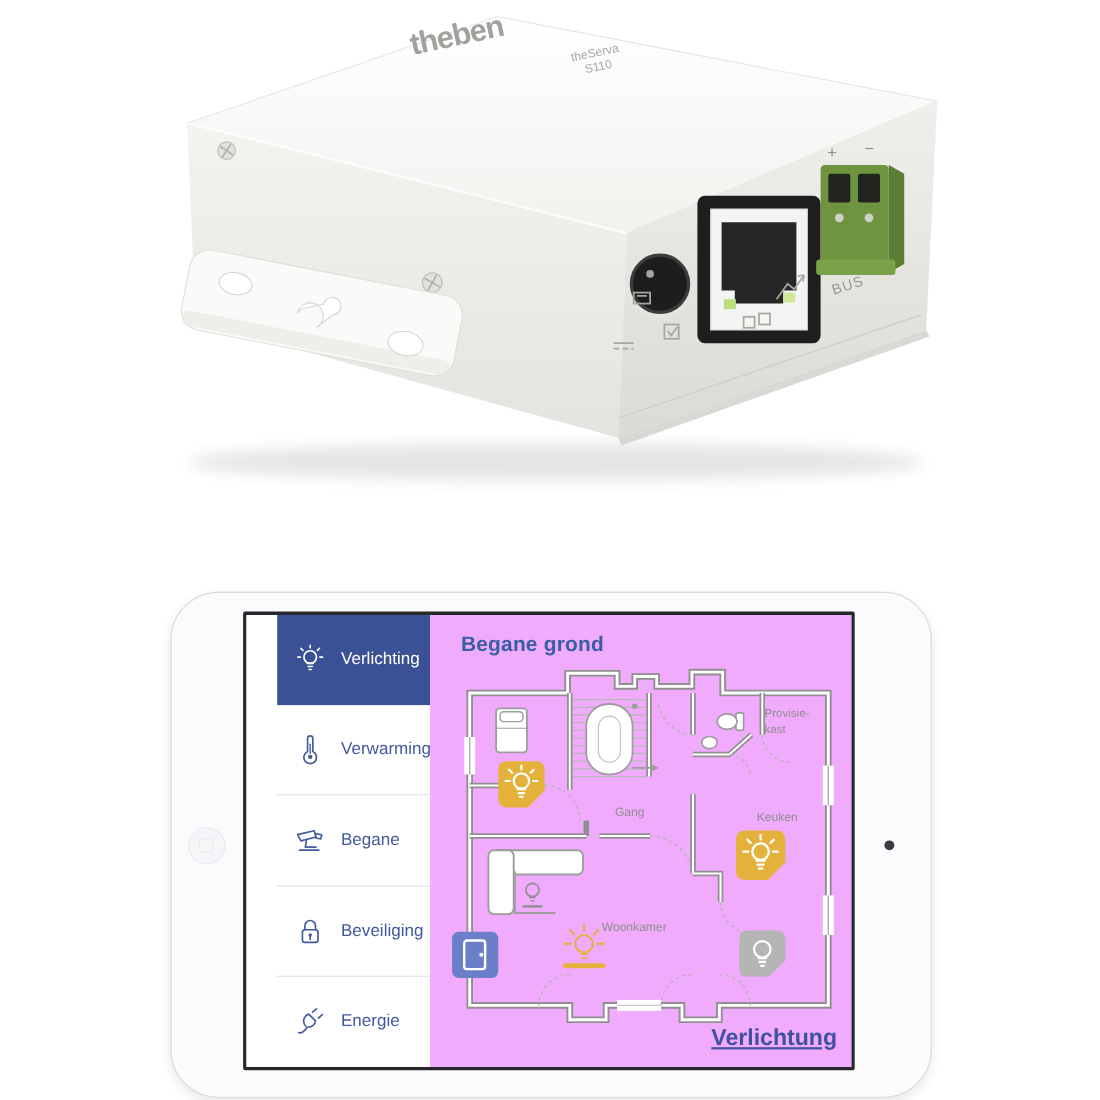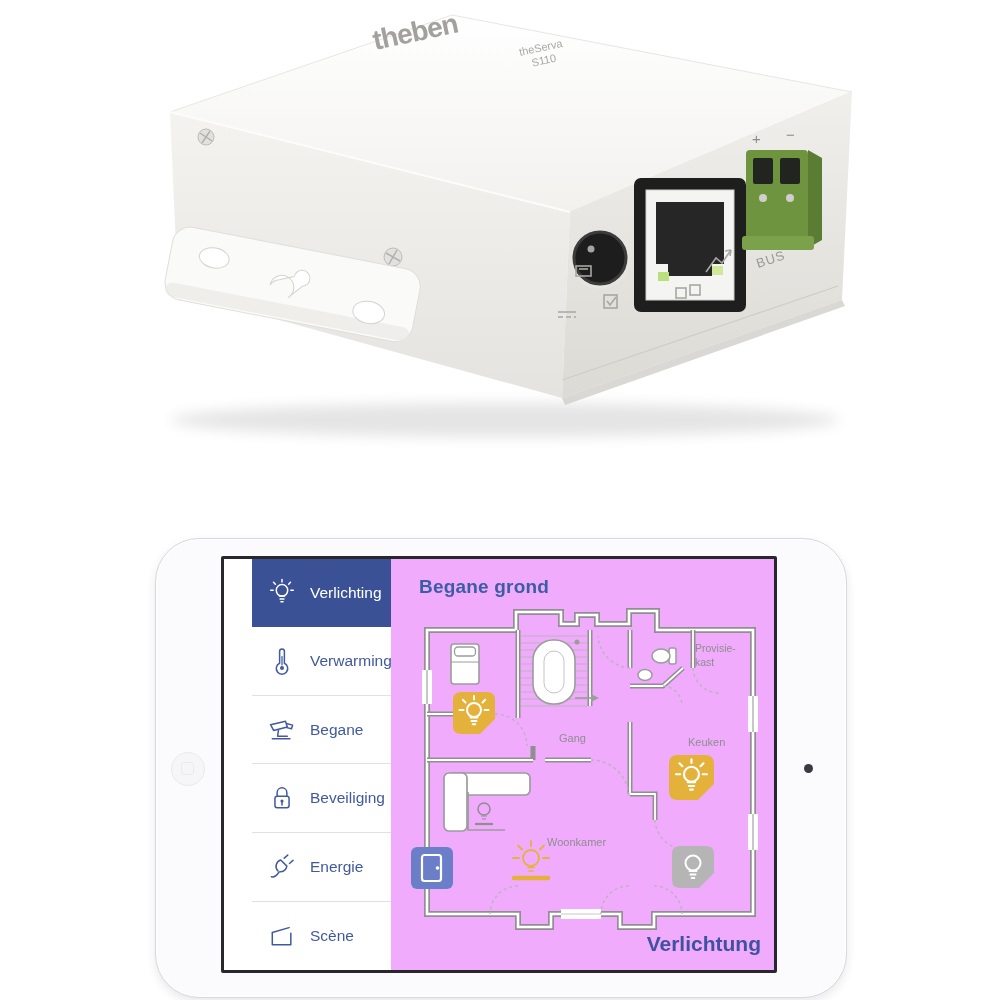--- a/index.html
+++ b/index.html
@@ -23,21 +23,21 @@
              border-bottom:1px solid #dde1ec;color:#41599f;font-size:15.5px;font-weight:500;cursor:pointer;margin-left:28px;}
   .side-item:last-child{border-bottom:none;}
   .side-item.sel{background:#3a5295;color:#ffffff;border-bottom:none;}
   .sicon{width:30px;height:30px;flex:0 0 30px;stroke:currentColor;fill:none;
          stroke-width:1.7;stroke-linecap:round;stroke-linejoin:round;}
   
   .main{position:absolute;left:167px;top:0;right:0;bottom:0;background:#f0abfc;}
   .plan-title{position:absolute;left:28px;top:17px;font-size:19px;font-weight:600;
               color:#3b5da6;letter-spacing:.2px;}
   .plan-svg{position:absolute;left:18px;top:47px;}
-  .footer-label{position:absolute;right:13px;bottom:14px;font-size:21px;font-weight:600;color:#3f51a0;}
+  .footer-label{position:absolute;right:13px;bottom:14px;font-size:21px;font-weight:600;color:#3f51a0;text-decoration:underline;}
   .plan-label{font-size:11px;fill:#8e8e8e;}
   .plan-label.small{font-size:10.5px;}
 </style>
 </head>
 <body>
 
 <div class="stage">
 
   
   <svg class="product" width="1000" height="530" viewBox="0 0 1000 530">
@@ -181,27 +181,20 @@
           <span class="slabel">Beveiliging</span>
         </div>
         <div class="side-item">
           <svg class="sicon" viewBox="0 0 34 34">
             <path d="M12.5,21.5 a7.5,7.5 0 0 1 3,-12.5 l7,7 a7.5,7.5 0 0 1 -8,6.5"></path>
             <path d="M19.5,7 l4,-3.5 M25.5,13 l4,-3.5"></path>
             <path d="M5,28 q4,1.5 8.5,-5"></path>
           </svg>
           <span class="slabel">Energie</span>
         </div>
-        <div class="side-item">
-          <svg class="sicon" viewBox="0 0 34 34">
-            <path d="M6,14 V27 H27 V14"></path>
-            <path d="M6,13 L25,7.5"></path>
-          </svg>
-          <span class="slabel">Scène</span>
-        </div>
       </div>
 
       <div class="main">
         <div class="plan-title">Begane grond</div>
 
         <svg class="plan-svg" width="362" height="348" viewBox="-2 0 362 348">
 
           <path d="M16,24 H105 V6 H150 V18 H166 V9 H186 V18 H218 V5 H246 V24 H342 V308 H243 V321 H209 V308 H140 V321 H107 V308 H16 Z" fill="none" stroke="#8f8f8f" stroke-width="6"></path>
           <path d="M16,24 H105 V6 H150 V18 H166 V9 H186 V18 H218 V5 H246 V24 H342 V308 H243 V321 H209 V308 H140 V321 H107 V308 H16 Z" fill="none" stroke="#ffffff" stroke-width="2.6"></path>
 

